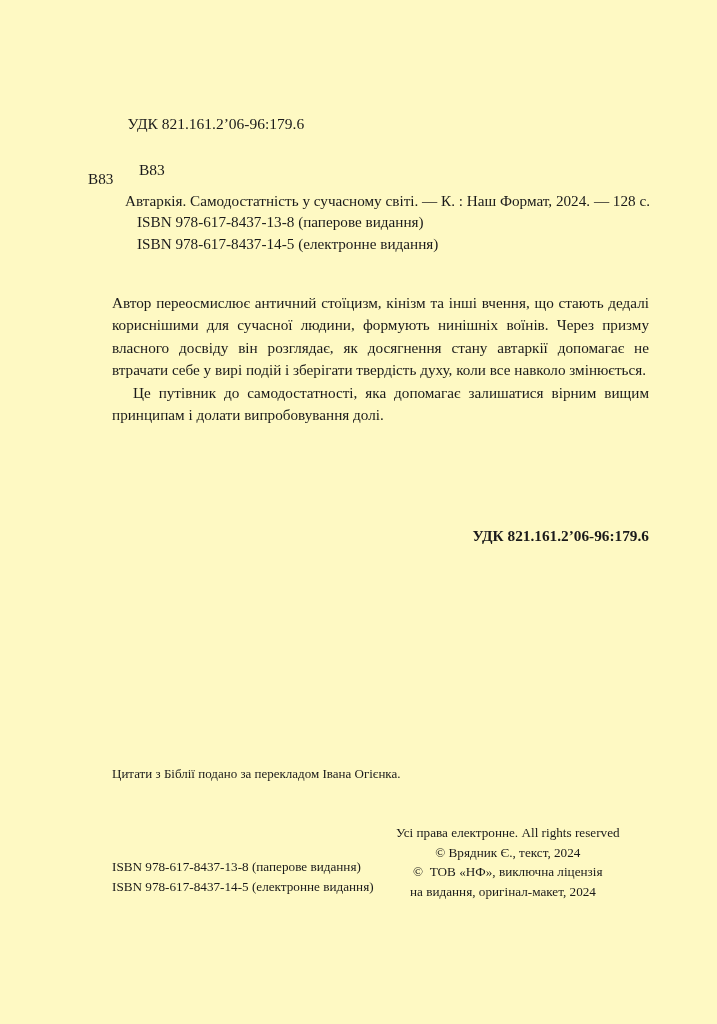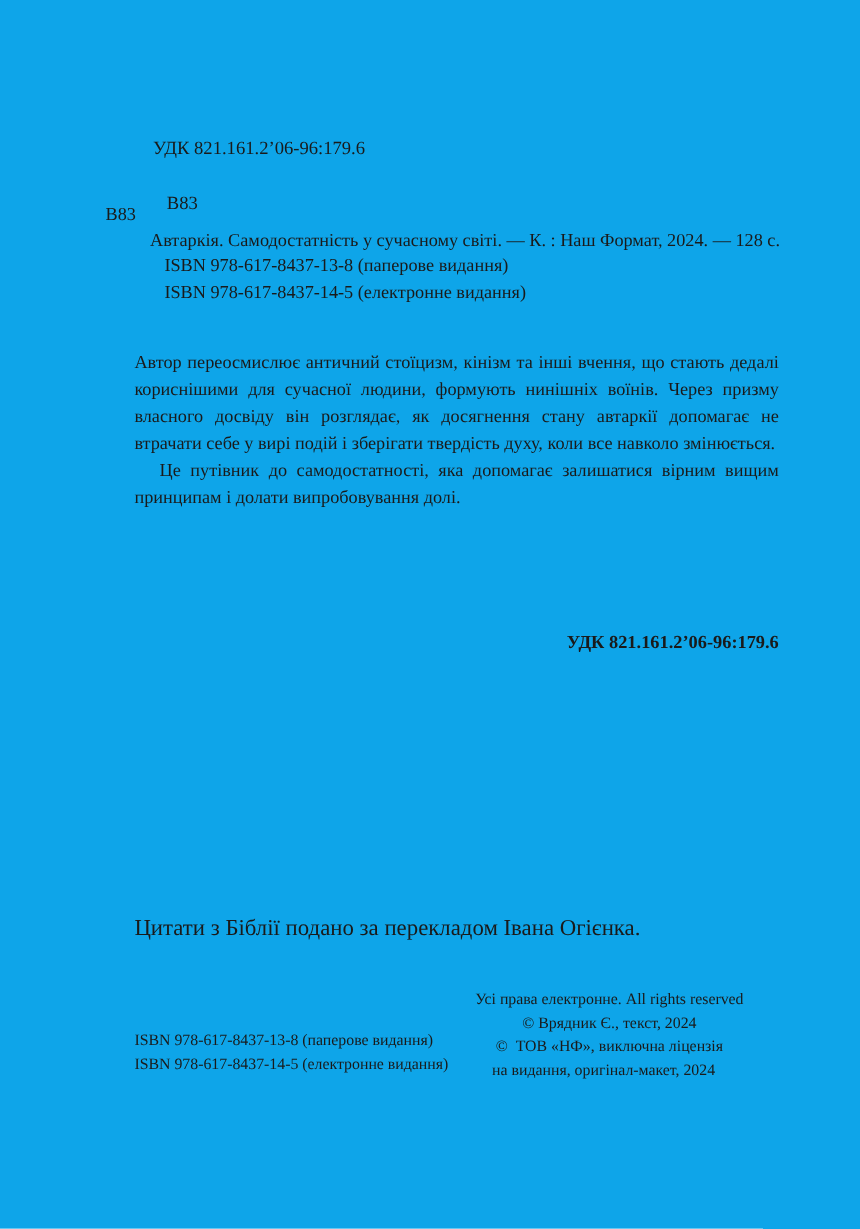--- a/index.html
+++ b/index.html
@@ -4,21 +4,21 @@
 <style>
   html, body {
     margin: 0;
     padding: 0;
     background: #ffffff;
   }
   .page {
     position: relative;
     width: 717px;
     height: 1024px;
-    background: #0ea5e9;
+    background: #fef9c3;
     overflow: hidden;
     font-family: "Liberation Serif", "DejaVu Serif", serif;
     color: #1a1a1a;
     -webkit-font-smoothing: antialiased;
   }
 
   
   .udc-top {
     position: absolute;
     left: 112px;
@@ -92,21 +92,21 @@
     text-align: right;
     font-weight: bold;
     font-size: 15.3px;
   }
 
   
   .bible-note {
     position: absolute;
     left: 112px;
     top: 764px;
-    font-size: 19px;
+    font-size: 13px;
     line-height: 19px;
   }
 
   
   .footer-left {
     position: absolute;
     left: 112px;
     top: 857px;
     font-size: 13.2px;
     line-height: 19.5px;

